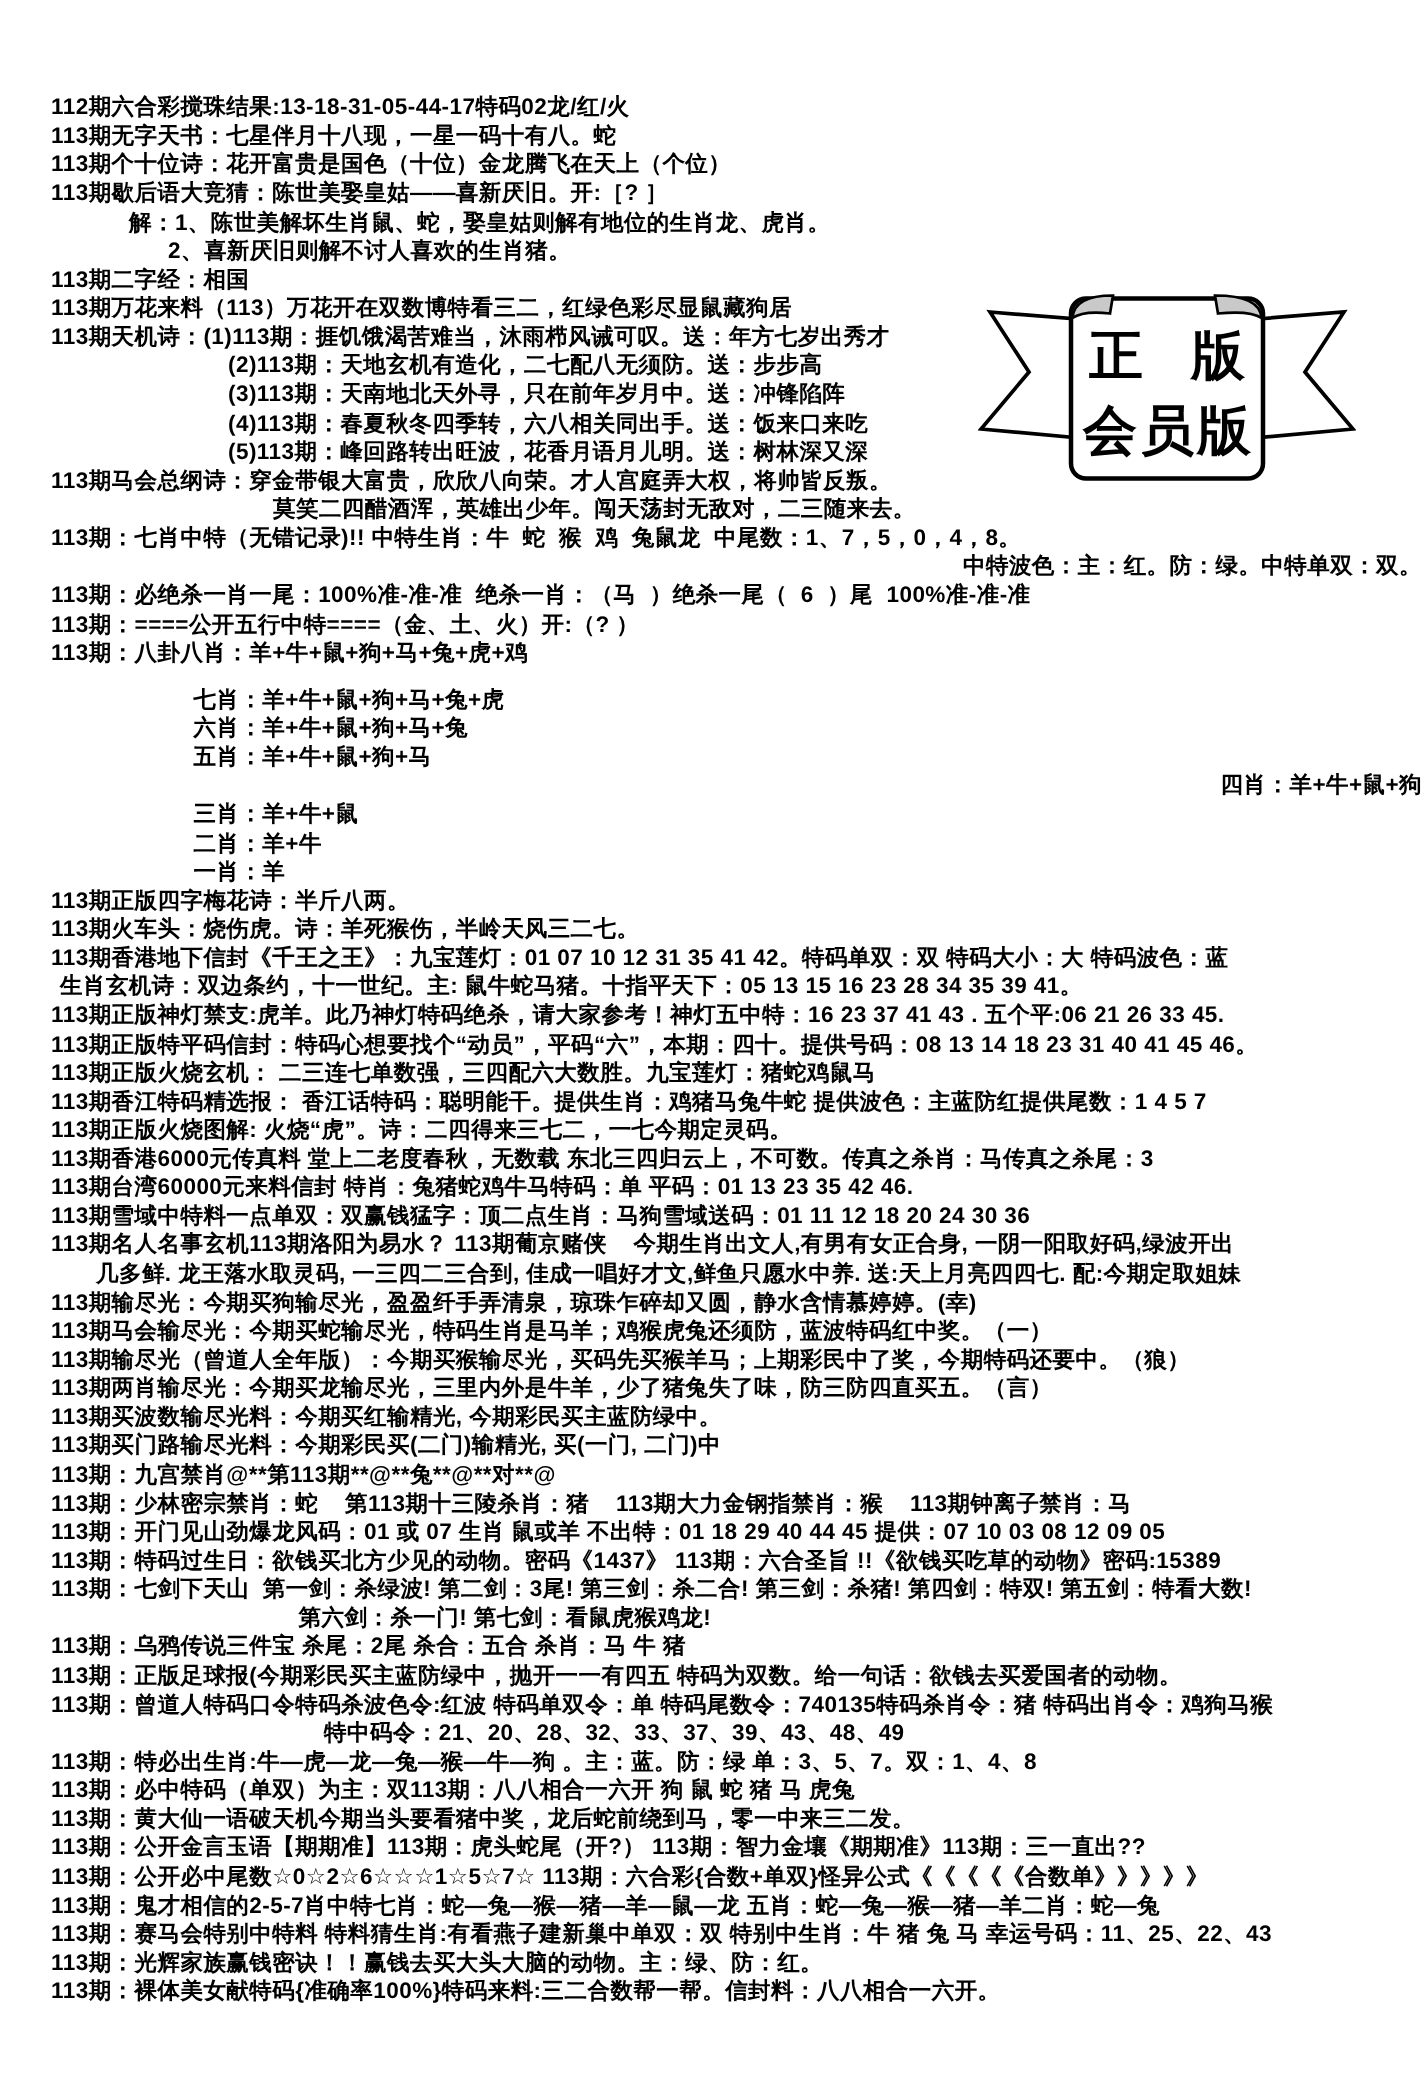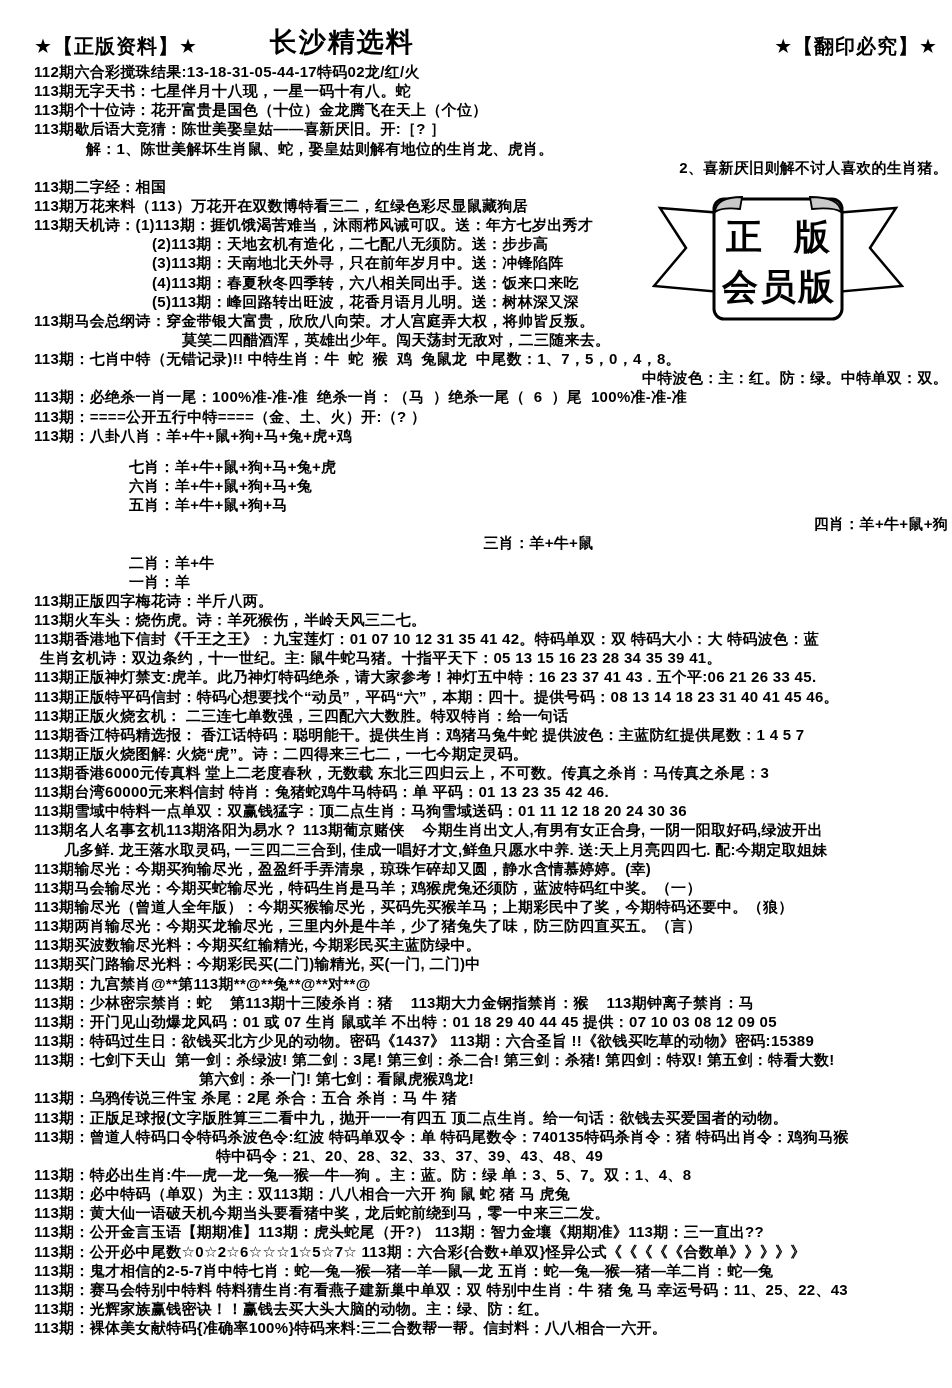--- a/index.html
+++ b/index.html
@@ -18,82 +18,77 @@
 
   .banner { position:absolute; left:652px; top:186px; width:252px; height:146px; }
   .banner svg { display:block; width:100%; height:100%; }
   .banner text { font-family:"Liberation Serif","DejaVu Serif",serif; font-weight:700; }
 </style>
 </head>
 <body>
 
 <div class="page">
 
-  <div class="header">
-    <span class="hdr-badge">★【正版资料】★</span>
-    <span class="hdr-title">长沙精选料</span>
-    <span class="hdr-badge hdr-right">★【翻印必究】★</span>
-  </div>
 
   <div class="doc-lines" id="doc-lines">
       <div class="line">112期六合彩搅珠结果:13-18-31-05-44-17特码02龙/红/火</div>
       <div class="line">113期无字天书：七星伴月十八现，一星一码十有八。蛇</div>
       <div class="line">113期个十位诗：花开富贵是国色（十位）金龙腾飞在天上（个位）</div>
       <div class="line">113期歇后语大竞猜：陈世美娶皇姑——喜新厌旧。开:［? ］</div>
       <div class="line" style="padding-left: 52px;">解：1、陈世美解坏生肖鼠、蛇，娶皇姑则解有地位的生肖龙、虎肖。</div>
-      <div class="line" style="padding-left: 78px; text-align: right;">2、喜新厌旧则解不讨人喜欢的生肖猪。</div>
+      <div class="line" style="padding-left: 78px;">2、喜新厌旧则解不讨人喜欢的生肖猪。</div>
       <div class="line">113期二字经：相国</div>
       <div class="line">113期万花来料（113）万花开在双数博特看三二，红绿色彩尽显鼠藏狗居</div>
       <div class="line">113期天机诗：(1)113期：捱饥饿渴苦难当，沐雨栉风诫可叹。送：年方七岁出秀才</div>
       <div class="line" style="padding-left: 118px;">(2)113期：天地玄机有造化，二七配八无须防。送：步步高</div>
       <div class="line" style="padding-left: 118px;">(3)113期：天南地北天外寻，只在前年岁月中。送：冲锋陷阵</div>
       <div class="line" style="padding-left: 118px;">(4)113期：春夏秋冬四季转，六八相关同出手。送：饭来口来吃</div>
       <div class="line" style="padding-left: 118px;">(5)113期：峰回路转出旺波，花香月语月儿明。送：树林深又深</div>
       <div class="line">113期马会总纲诗：穿金带银大富贵，欣欣八向荣。才人宫庭弄大权，将帅皆反叛。</div>
       <div class="line" style="padding-left: 148px;">莫笑二四醋酒浑，英雄出少年。闯天荡封无敌对，二三随来去。</div>
       <div class="line">113期：七肖中特（无错记录)!! 中特生肖：牛  蛇  猴  鸡  兔鼠龙  中尾数：1、7，5，0，4，8。</div>
       <div class="line" style="padding-left: 252px; text-align: right;">中特波色：主：红。防：绿。中特单双：双。</div>
       <div class="line">113期：必绝杀一肖一尾：100%准-准-准  绝杀一肖：（马  ）绝杀一尾（  6  ）尾  100%准-准-准</div>
       <div class="line">113期：====公开五行中特====（金、土、火）开:（? ）</div>
       <div class="line">113期：八卦八肖：羊+牛+鼠+狗+马+兔+虎+鸡</div>
       <div class="line" style="padding-left: 95px; margin-top: 12px;">七肖：羊+牛+鼠+狗+马+兔+虎</div>
       <div class="line" style="padding-left: 95px;">六肖：羊+牛+鼠+狗+马+兔</div>
       <div class="line" style="padding-left: 95px;">五肖：羊+牛+鼠+狗+马</div>
       <div class="line" style="padding-left: 95px; text-align: right;">四肖：羊+牛+鼠+狗</div>
-      <div class="line" style="padding-left: 95px; text-align: center;">三肖：羊+牛+鼠</div>
+      <div class="line" style="padding-left: 95px;">三肖：羊+牛+鼠</div>
       <div class="line" style="padding-left: 95px;">二肖：羊+牛</div>
       <div class="line" style="padding-left: 95px;">一肖：羊</div>
       <div class="line">113期正版四字梅花诗：半斤八两。</div>
       <div class="line">113期火车头：烧伤虎。诗：羊死猴伤，半岭天风三二七。</div>
       <div class="line">113期香港地下信封《千王之王》：九宝莲灯：01 07 10 12 31 35 41 42。特码单双：双 特码大小：大 特码波色：蓝</div>
       <div class="line" style="padding-left: 6px;">生肖玄机诗：双边条约，十一世纪。主: 鼠牛蛇马猪。十指平天下：05 13 15 16 23 28 34 35 39 41。</div>
       <div class="line">113期正版神灯禁支:虎羊。此乃神灯特码绝杀，请大家参考！神灯五中特：16 23 37 41 43 . 五个平:06 21 26 33 45.</div>
       <div class="line">113期正版特平码信封：特码心想要找个“动员”，平码“六”，本期：四十。提供号码：08 13 14 18 23 31 40 41 45 46。</div>
-      <div class="line">113期正版火烧玄机： 二三连七单数强，三四配六大数胜。特双特肖：给一句话</div>
+      <div class="line">113期正版火烧玄机： 二三连七单数强，三四配六大数胜。九宝莲灯：猪蛇鸡鼠马</div>
       <div class="line">113期香江特码精选报： 香江话特码：聪明能干。提供生肖：鸡猪马兔牛蛇 提供波色：主蓝防红提供尾数：1 4 5 7</div>
       <div class="line">113期正版火烧图解: 火烧“虎”。诗：二四得来三七二，一七今期定灵码。</div>
       <div class="line">113期香港6000元传真料 堂上二老度春秋，无数载 东北三四归云上，不可数。传真之杀肖：马传真之杀尾：3</div>
       <div class="line">113期台湾60000元来料信封 特肖：兔猪蛇鸡牛马特码：单 平码：01 13 23 35 42 46.</div>
       <div class="line">113期雪域中特料一点单双：双赢钱猛字：顶二点生肖：马狗雪域送码：01 11 12 18 20 24 30 36</div>
       <div class="line">113期名人名事玄机113期洛阳为易水？ 113期葡京赌侠    今期生肖出文人,有男有女正合身, 一阴一阳取好码,绿波开出</div>
       <div class="line" style="padding-left: 30px;">几多鲜. 龙王落水取灵码, 一三四二三合到, 佳成一唱好才文,鲜鱼只愿水中养. 送:天上月亮四四七. 配:今期定取姐妹</div>
       <div class="line">113期输尽光：今期买狗输尽光，盈盈纤手弄清泉，琼珠乍碎却又圆，静水含情慕婷婷。(幸)</div>
       <div class="line">113期马会输尽光：今期买蛇输尽光，特码生肖是马羊；鸡猴虎兔还须防，蓝波特码红中奖。（一）</div>
       <div class="line">113期输尽光（曾道人全年版）：今期买猴输尽光，买码先买猴羊马；上期彩民中了奖，今期特码还要中。（狼）</div>
       <div class="line">113期两肖输尽光：今期买龙输尽光，三里内外是牛羊，少了猪兔失了味，防三防四直买五。（言）</div>
       <div class="line">113期买波数输尽光料：今期买红输精光, 今期彩民买主蓝防绿中。</div>
       <div class="line">113期买门路输尽光料：今期彩民买(二门)输精光, 买(一门, 二门)中</div>
       <div class="line">113期：九宫禁肖@**第113期**@**兔**@**对**@</div>
       <div class="line">113期：少林密宗禁肖：蛇    第113期十三陵杀肖：猪    113期大力金钢指禁肖：猴    113期钟离子禁肖：马</div>
       <div class="line">113期：开门见山劲爆龙风码：01 或 07 生肖 鼠或羊 不出特：01 18 29 40 44 45 提供：07 10 03 08 12 09 05</div>
       <div class="line">113期：特码过生日：欲钱买北方少见的动物。密码《1437》 113期：六合圣旨 !!《欲钱买吃草的动物》密码:15389</div>
       <div class="line">113期：七剑下天山  第一剑：杀绿波! 第二剑：3尾! 第三剑：杀二合! 第三剑：杀猪! 第四剑：特双! 第五剑：特看大数!</div>
       <div class="line" style="padding-left: 165px;">第六剑：杀一门! 第七剑：看鼠虎猴鸡龙!</div>
       <div class="line">113期：乌鸦传说三件宝 杀尾：2尾 杀合：五合 杀肖：马 牛 猪</div>
-      <div class="line">113期：正版足球报(文字版胜算三二看中九，抛开一一有四五 顶二点生肖。给一句话：欲钱去买爱国者的动物。</div>
+      <div class="line">113期：正版足球报(今期彩民买主蓝防绿中，抛开一一有四五 特码为双数。给一句话：欲钱去买爱国者的动物。</div>
       <div class="line">113期：曾道人特码口令特码杀波色令:红波 特码单双令：单 特码尾数令：740135特码杀肖令：猪 特码出肖令：鸡狗马猴</div>
       <div class="line" style="padding-left: 182px;">特中码令：21、20、28、32、33、37、39、43、48、49</div>
       <div class="line">113期：特必出生肖:牛—虎—龙—兔—猴—牛—狗 。主：蓝。防：绿 单：3、5、7。双：1、4、8</div>
       <div class="line">113期：必中特码（单双）为主：双113期：八八相合一六开 狗 鼠 蛇 猪 马 虎兔</div>
       <div class="line">113期：黄大仙一语破天机今期当头要看猪中奖，龙后蛇前绕到马，零一中来三二发。</div>
       <div class="line">113期：公开金言玉语【期期准】113期：虎头蛇尾（开?） 113期：智力金壤《期期准》113期：三一直出??</div>
       <div class="line">113期：公开必中尾数☆0☆2☆6☆☆☆1☆5☆7☆ 113期：六合彩{合数+单双}怪异公式《《《《《合数单》》》》》</div>
       <div class="line">113期：鬼才相信的2-5-7肖中特七肖：蛇—兔—猴—猪—羊—鼠—龙 五肖：蛇—兔—猴—猪—羊二肖：蛇—兔</div>
       <div class="line">113期：赛马会特别中特料 特料猜生肖:有看燕子建新巢中单双：双 特别中生肖：牛 猪 兔 马 幸运号码：11、25、22、43</div>
       <div class="line">113期：光辉家族赢钱密诀！！赢钱去买大头大脑的动物。主：绿、防：红。</div>

